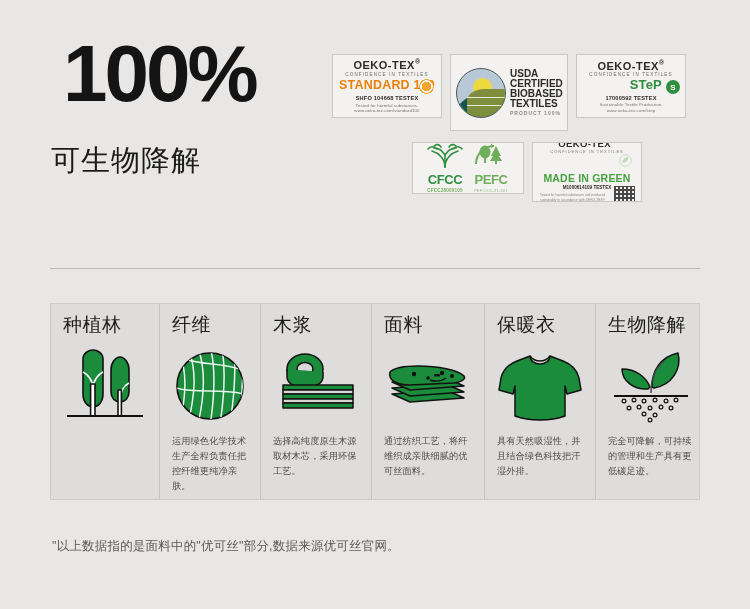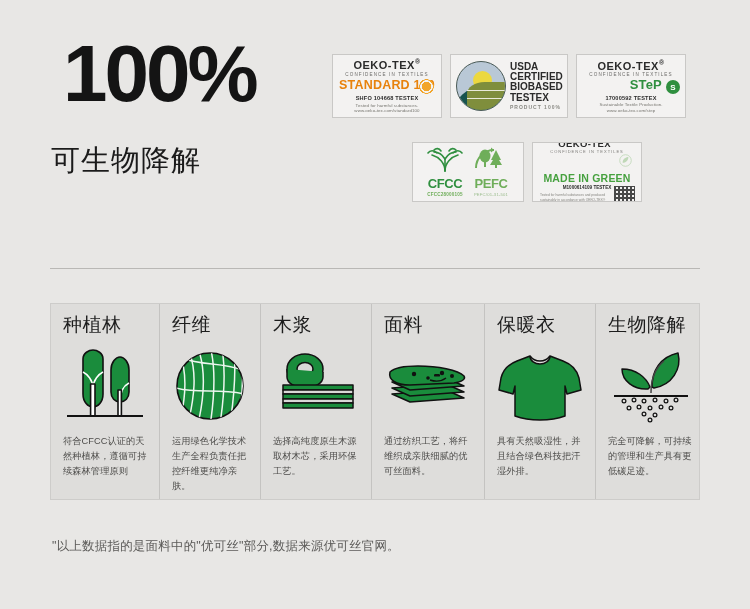--- a/index.html
+++ b/index.html
@@ -29,22 +29,22 @@
   .badge-row-1 { left: 332px; top: 54px; }
   .badge-row-2 { left: 412px; top: 142px; }
 
   .badge {
     background: #f3f2f1;
     border: 1px solid #c9c8c6;
     display: flex; align-items: center; justify-content: center;
     position: relative; overflow: hidden;
   }
   .badge-oeko { width: 110px; height: 64px; padding: 4px 5px; }
-  .badge-usda { width: 118px; height: 64px; padding: 3px 5px; }
-  .badge-cfcc { width: 112px; height: 60px; padding: 3px; }
+  .badge-usda { width: 118px; height: 77px; padding: 3px 5px; }
+  .badge-cfcc { width: 112px; height: 52px; padding: 3px; }
   .badge-mig  { width: 110px; height: 60px; padding: 3px 4px; }
 
   .oeko-inner { width: 100%; text-align: center; line-height: 1.1; }
   .oeko-title { font-size: 11px; font-weight: 700; color: #2b2b2b; letter-spacing: 0.5px; }
   .oeko-title .reg { font-size: 7px; vertical-align: super; }
   .oeko-cit { font-size: 4.6px; color: #6e6d6b; letter-spacing: 1.1px; margin-top: 1px; }
   .oeko-std {
     font-size: 12.5px; font-weight: 700; color: #e8820c;
     letter-spacing: 0.2px; margin-top: 2px;
   }
@@ -192,21 +192,21 @@
       <div class="usda-flex">
         <div class="usda-circle">
           <div class="usda-sun"></div>
           <div class="usda-hill"></div>
           <div class="usda-field"></div>
         </div>
         <div class="usda-text">
           <span class="l">USDA</span>
           <span class="l">CERTIFIED</span>
           <span class="l">BIOBASED</span>
-          <span class="l">TESTEX</span>
+          <span class="l">TEXTILES</span>
           <span class="s">PRODUCT 100%</span>
         </div>
       </div>
     </div>
 
     <div class="badge badge-oeko">
       <div class="oeko-inner">
         <div class="oeko-title"><span>OEKO-TEX</span><span class="reg">®</span></div>
         <div class="oeko-cit">CONFIDENCE IN TEXTILES</div>
         <div class="oeko-step">STeP</div>
@@ -288,21 +288,20 @@
             <path d="M57 54 C57 44 60 38 66 35" fill="none" stroke="#fff" stroke-width="1.4"></path>
             <rect x="55" y="42" width="3.4" height="26" fill="#fff"></rect>
             <path d="M20 11 C20 5 26 2 30 2 C34 2 40 5 40 11 L40 46 C40 54 35 59 30 59 C25 59 20 54 20 46 Z" fill="#1a8c3c"></path>
             <path d="M30 40 C30 32 24 26 20 24" fill="none" stroke="#fff" stroke-width="1.5"></path>
             <path d="M30 40 C30 32 36 26 40 24" fill="none" stroke="#fff" stroke-width="1.5"></path>
             <rect x="27.6" y="36" width="4.4" height="32" fill="#fff"></rect>
           </g>
           <line x1="4" y1="68" x2="80" y2="68" stroke="#111" stroke-width="1.8"></line>
         </svg>
       </div>
-      <div class="card-desc">符合CFCC认证的天然种植林，遵循可持续森林管理原则</div>
     </div>
 
     <div class="card">
       <div class="card-icon-title-wrap" style="display:contents">
         <div class="card-title">纤维</div>
         <div class="card-icon">
           <svg width="76" height="76" viewBox="0 0 76 76">
             <defs>
               <clipPath id="fiberclip">
                   <circle cx="38" cy="38" r="33"></circle>

